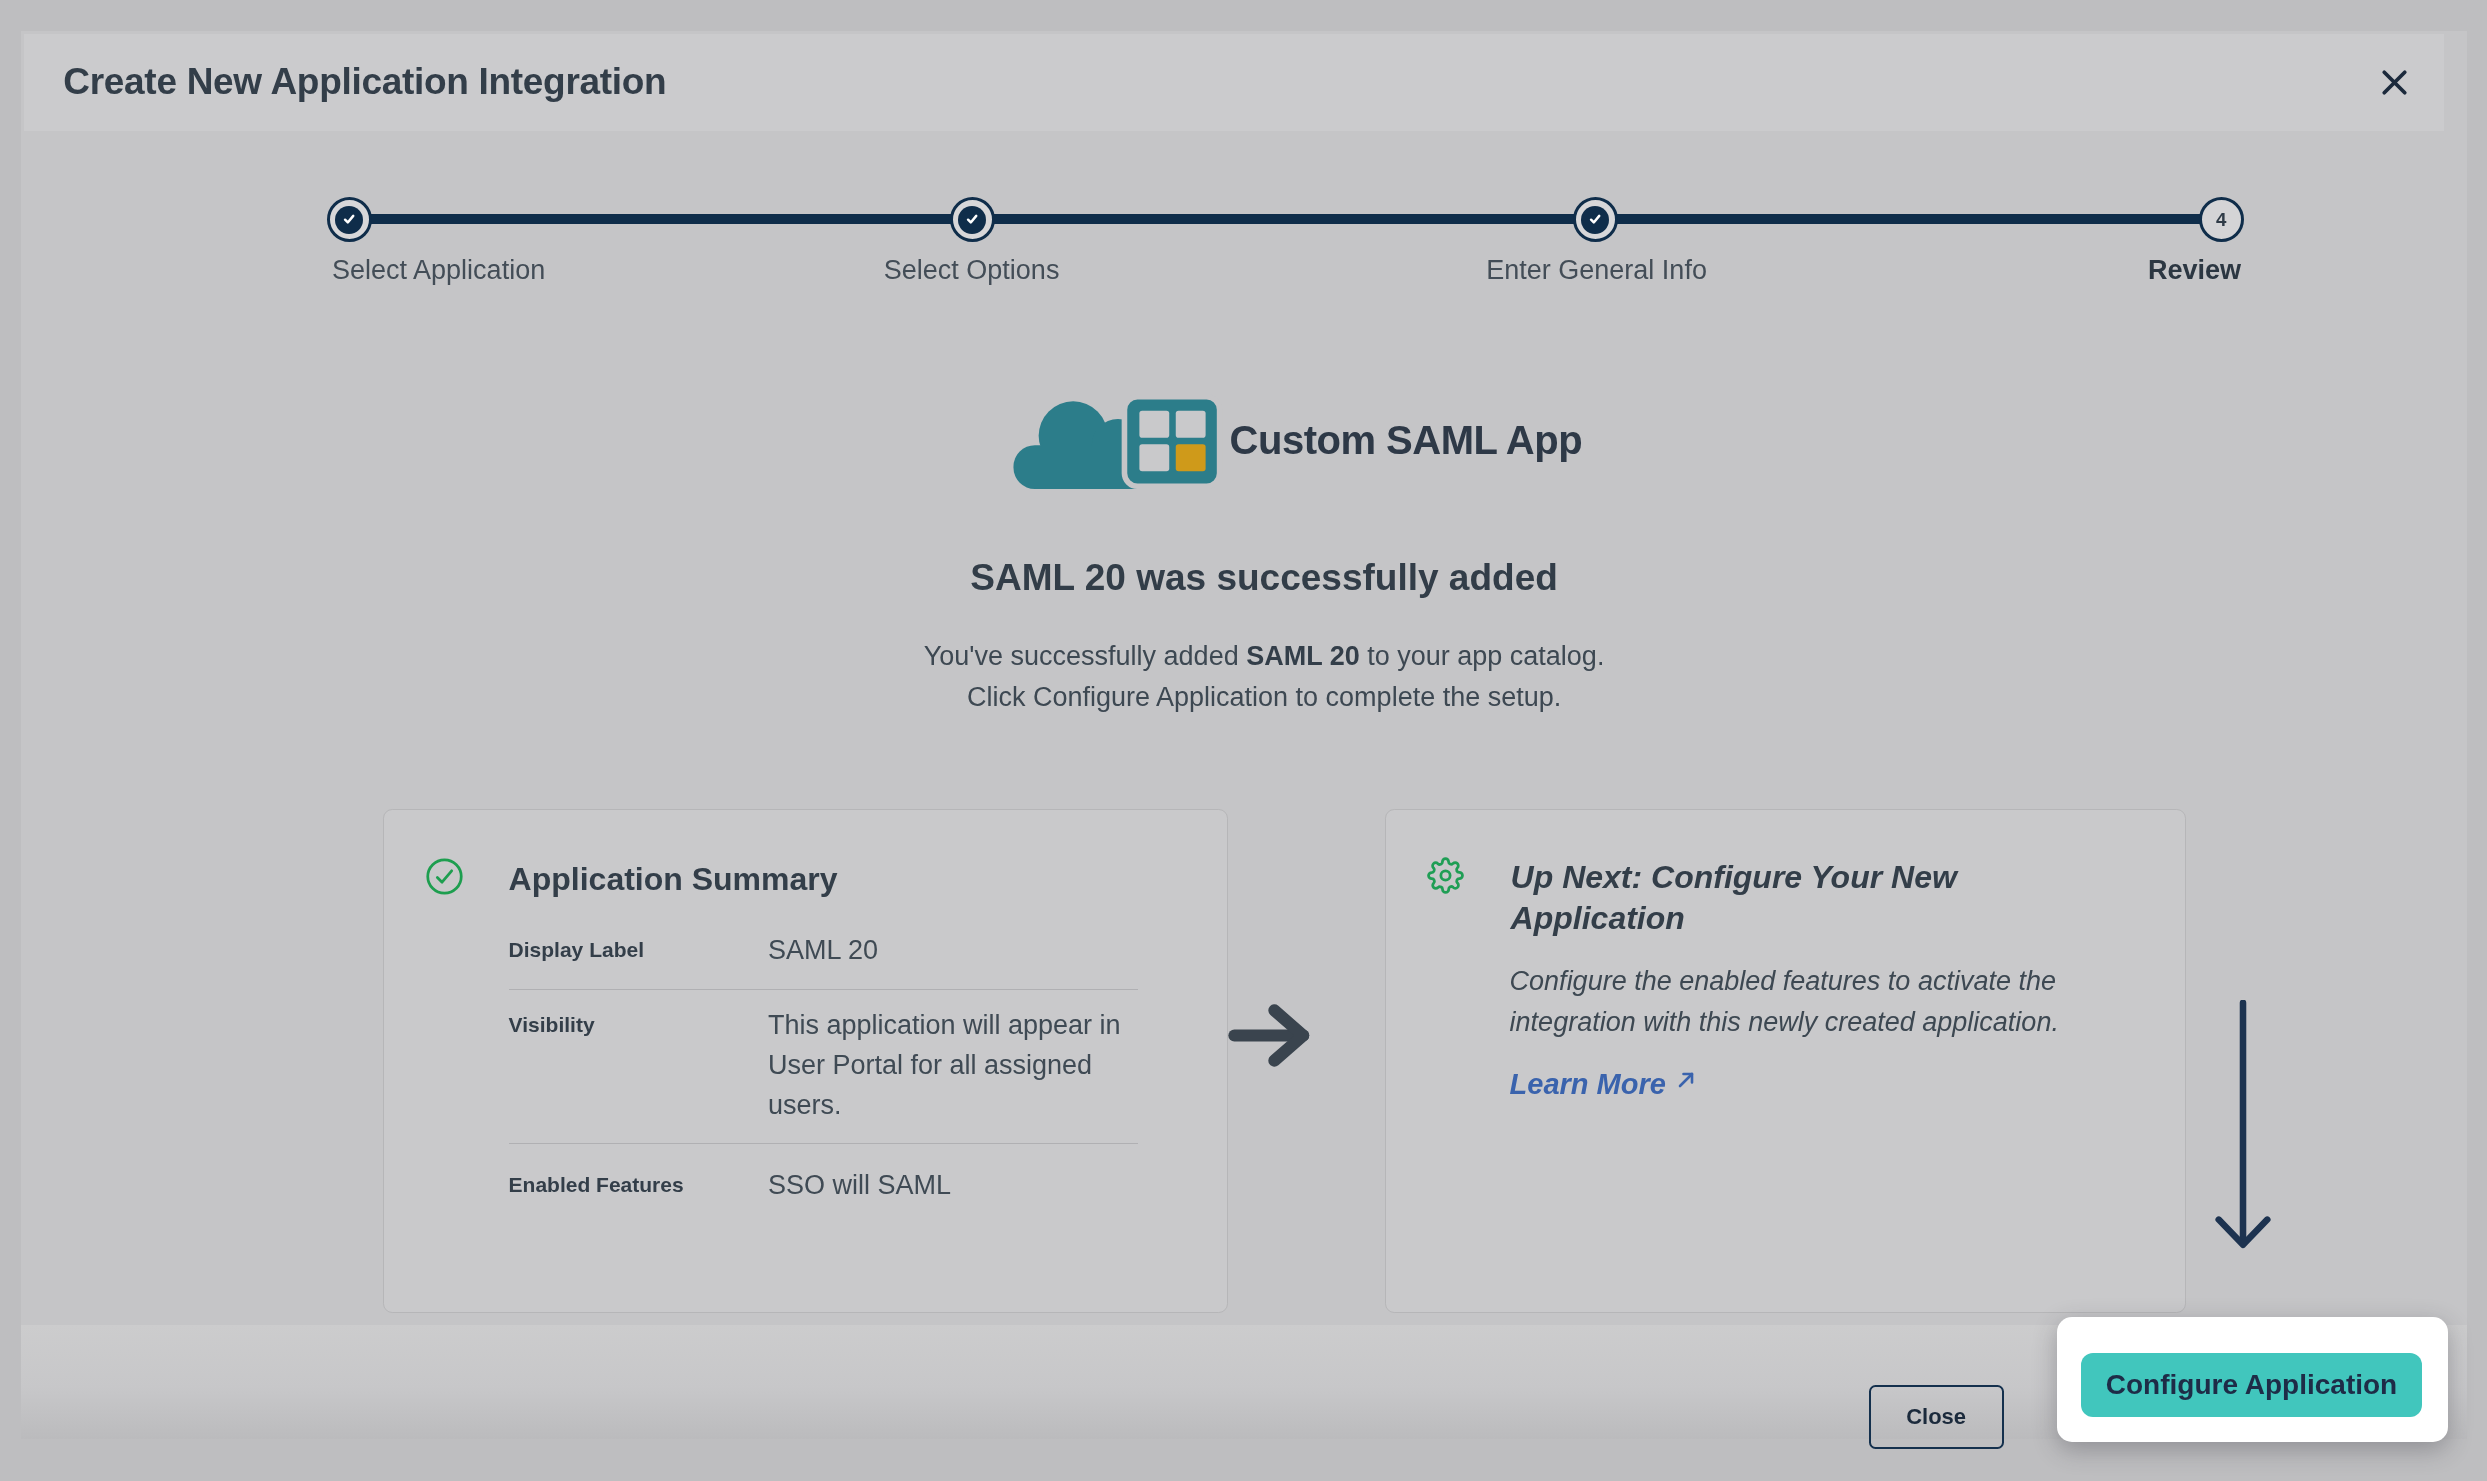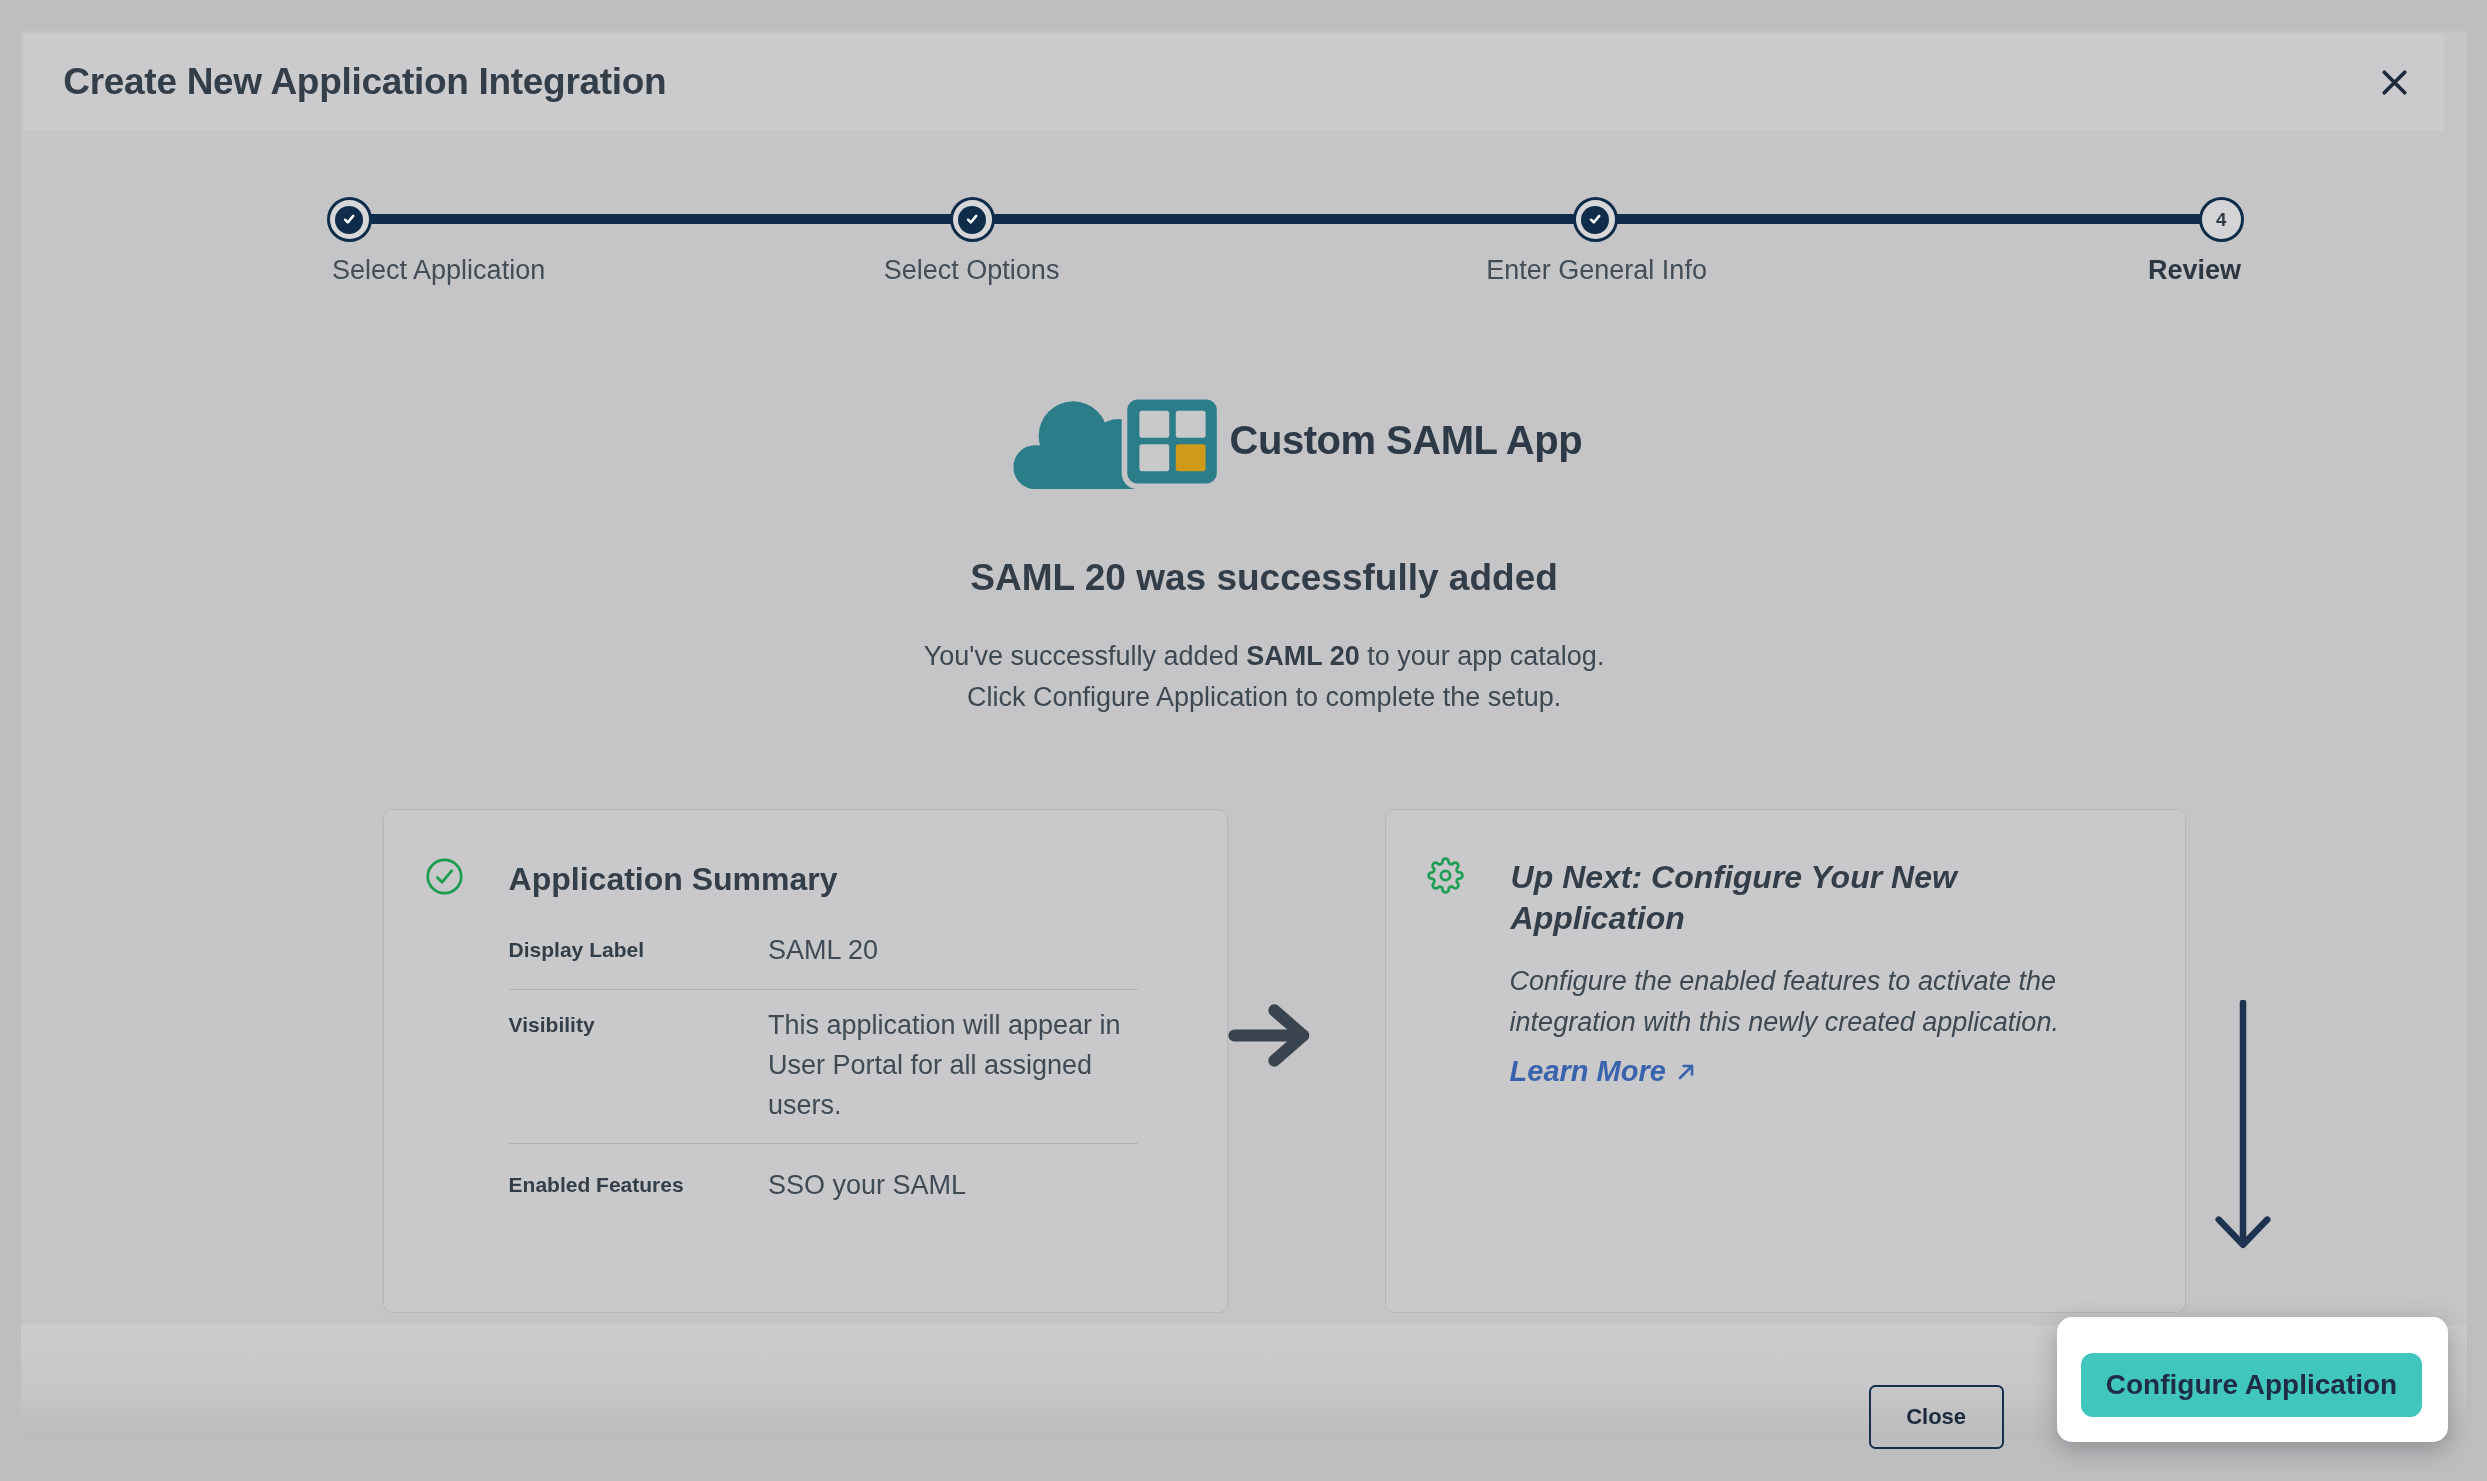--- a/index.html
+++ b/index.html
@@ -92,22 +92,22 @@
   }
   .summary-row:last-child { border-bottom:none; padding-top:20.6px; }
   .summary-row .lbl { font-size:21px; font-weight:700; color:#333e49; line-height:40px; }
   .summary-row .val { font-size:27px; color:#3f4a54; line-height:40px; }
 
   .next-body {
     position:absolute; left:124px; top:151px; width:603px;
     font-size:27px; line-height:41px; color:#3d4852;
   }
   .learn-more {
-    position:absolute; left:124px; top:245px;
-    display:flex; align-items:center; gap:8.4px; cursor:pointer; text-decoration:none;
+    position:absolute; left:124px; top:258px;
+    display:flex; align-items:flex-start; gap:8.4px; cursor:pointer; text-decoration:none;
     font-size:29px; font-weight:700; color:#3a63ad;
   }
 
   .cards-arrow { position:absolute; left:1205px; top:967px; }
 
   
   .modal-footer {
     position:absolute; left:0; top:1294px; width:2446px; height:114px;
     background:linear-gradient(#cccccd 0%, #c7c7c9 55%, #bbbbbd 100%);
   }
@@ -213,21 +213,21 @@
         <div class="summary-row">
           <div class="lbl">Display Label</div>
           <div class="val">SAML 20</div>
         </div>
         <div class="summary-row">
           <div class="lbl">Visibility</div>
           <div class="val">This application will appear in User Portal for all assigned users.</div>
         </div>
         <div class="summary-row">
           <div class="lbl">Enabled Features</div>
-          <div class="val">SSO your SAML</div>
+          <div class="val">SSO will SAML</div>
         </div>
       </div>
     </div>
 
     <svg class="cards-arrow" width="93" height="75" viewBox="0 0 100 80" fill="none" stroke="#3a444e" stroke-width="13" stroke-linecap="round" stroke-linejoin="round">
       <path d="M9 40h74"></path>
       <path d="M52 13l31 27-31 27"></path>
     </svg>
 
     <div class="card next">

